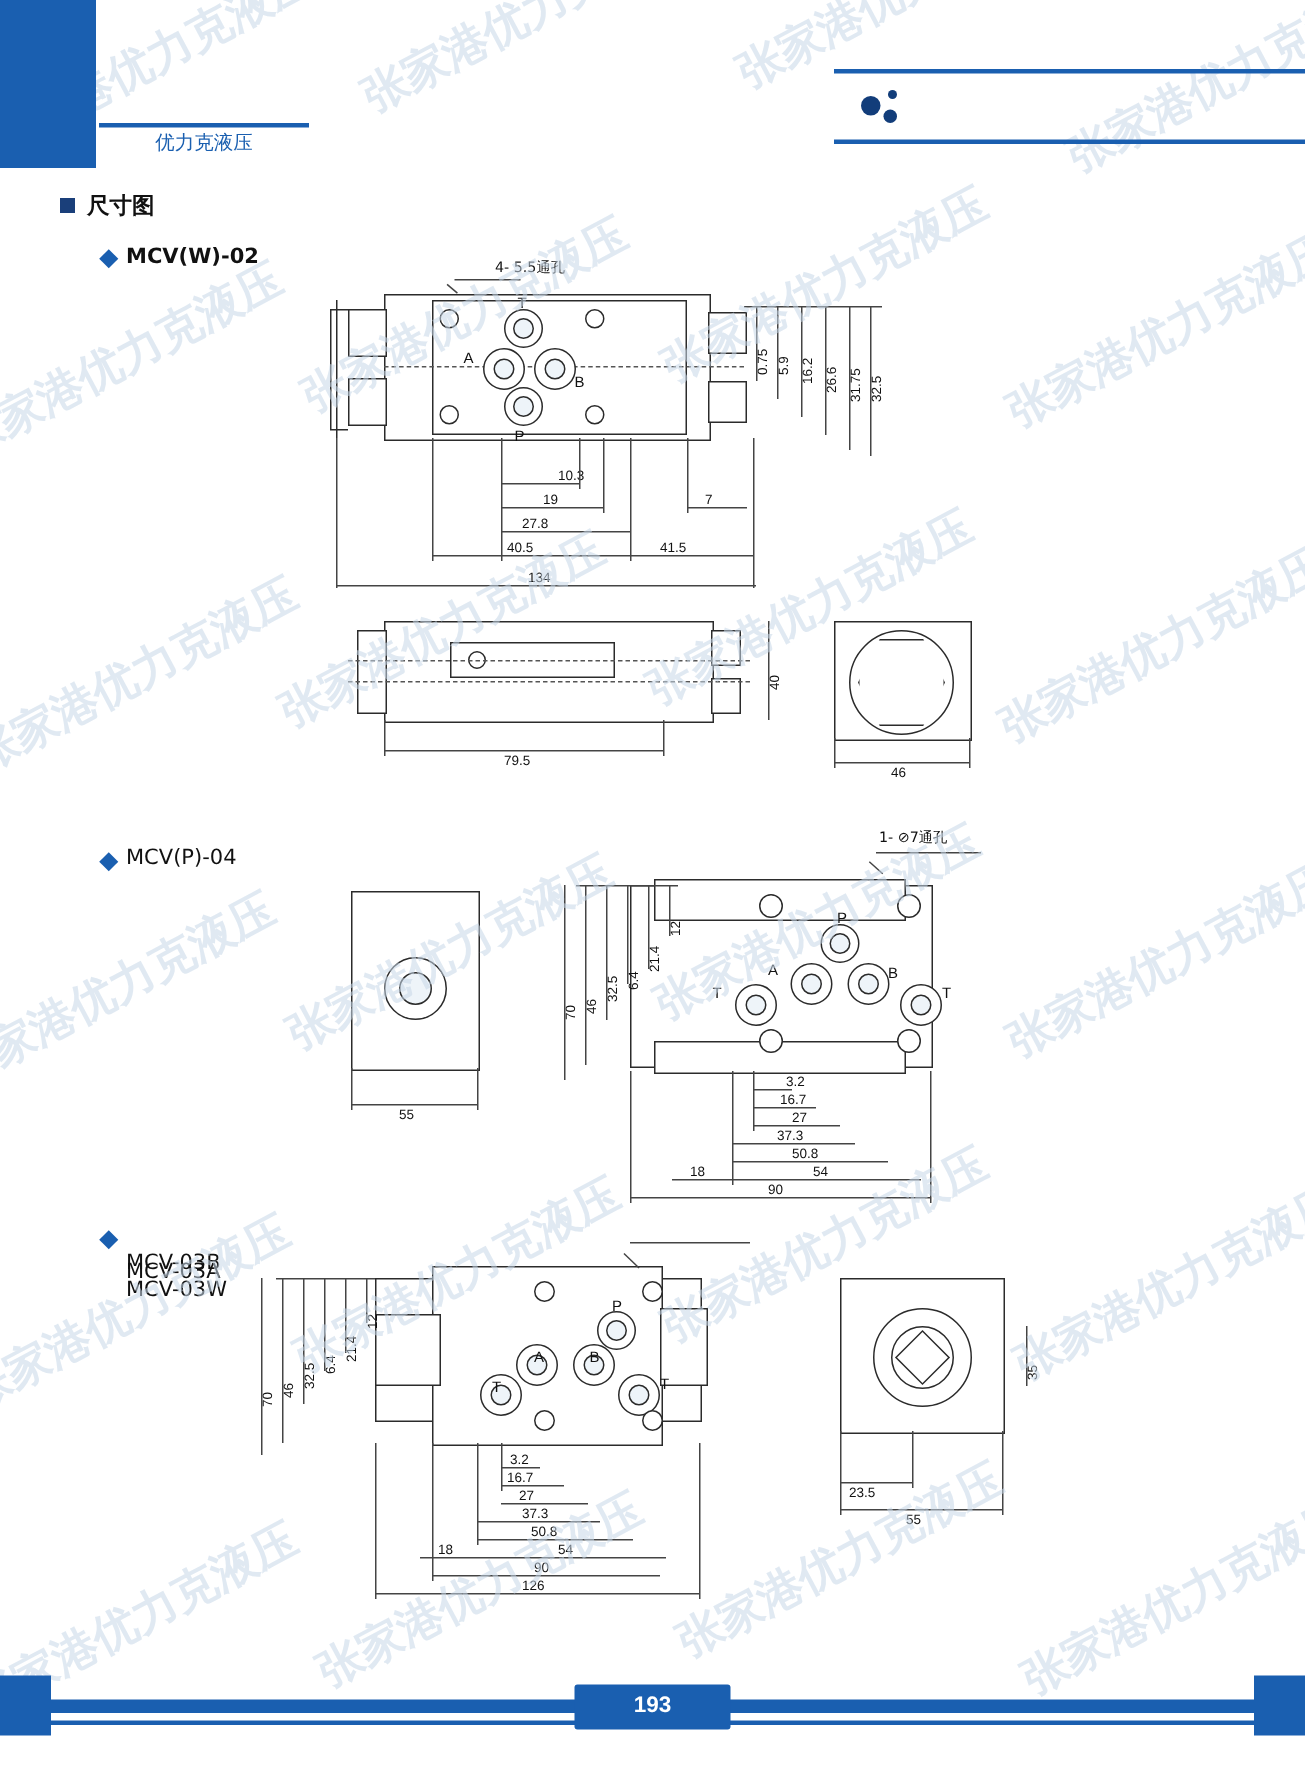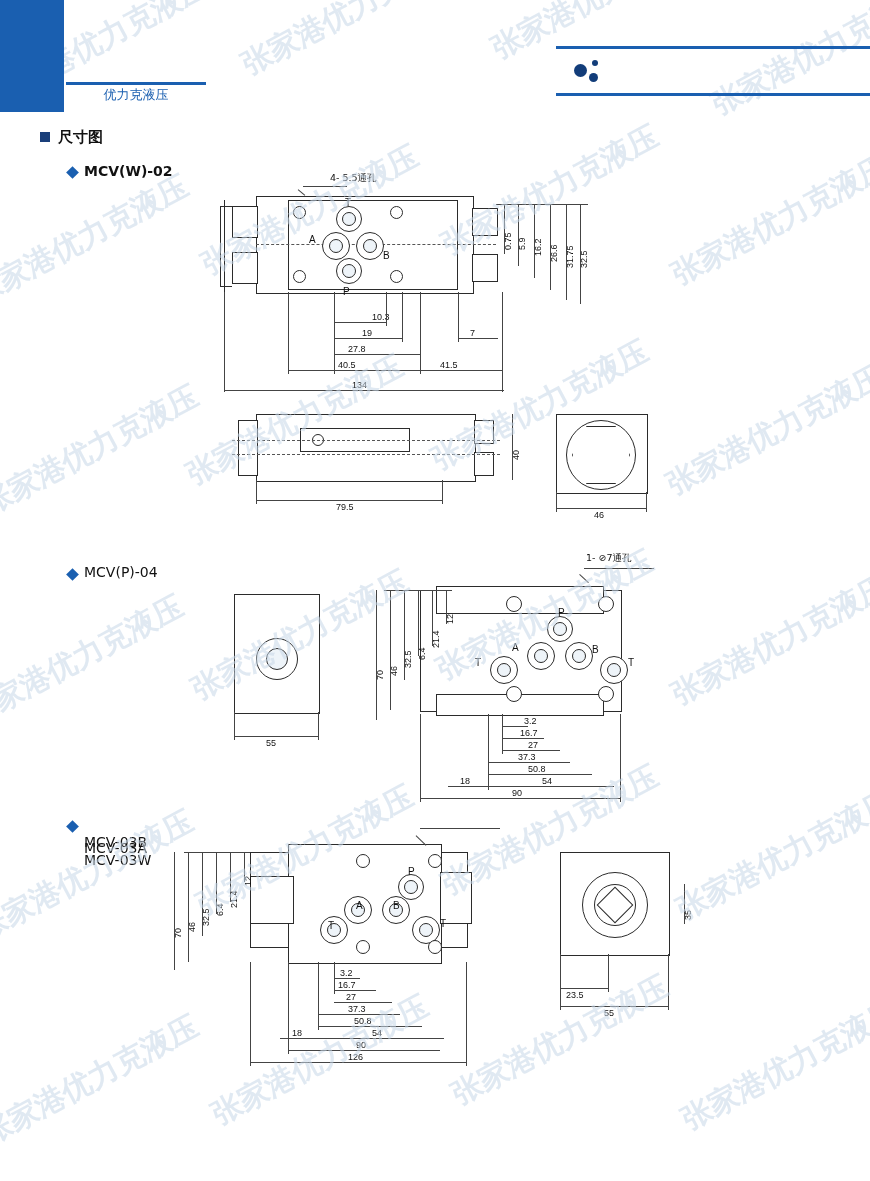--- a/index.html
+++ b/index.html
@@ -407,14 +407,22 @@
     <div class="wm" style="left:185px;top:830px;">张家港优力克液压</div>
     <div class="wm" style="left:430px;top:810px;">张家港优力克液压</div>
     <div class="wm" style="left:665px;top:835px;">张家港优力克液压</div>
 
     <div class="wm" style="left:-30px;top:1060px;">张家港优力克液压</div>
     <div class="wm" style="left:200px;top:1040px;">张家港优力克液压</div>
     <div class="wm" style="left:440px;top:1020px;">张家港优力克液压</div>
     <div class="wm" style="left:670px;top:1045px;">张家港优力克液压</div>
   </div>
 
+  <div class="footer">
+    <div class="ft-left"></div>
+    <div class="ft-right"></div>
+    <div class="ft-bar"></div>
+    <div class="ft-bar2"></div>
+    <div class="ft-pagebox"></div>
+    <div class="ft-page">193</div>
+  </div>
 
 </div>
 
 </body></html>

